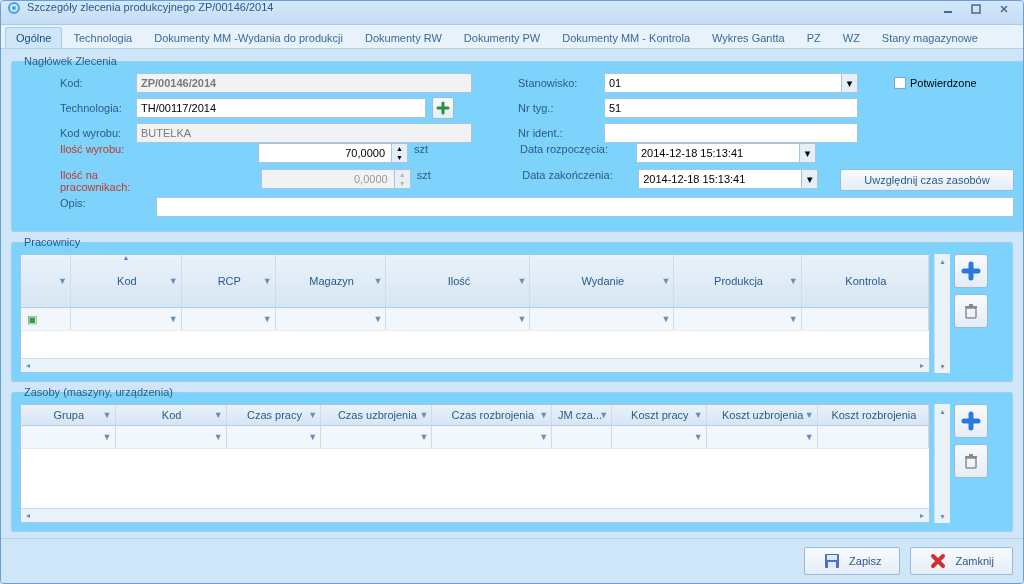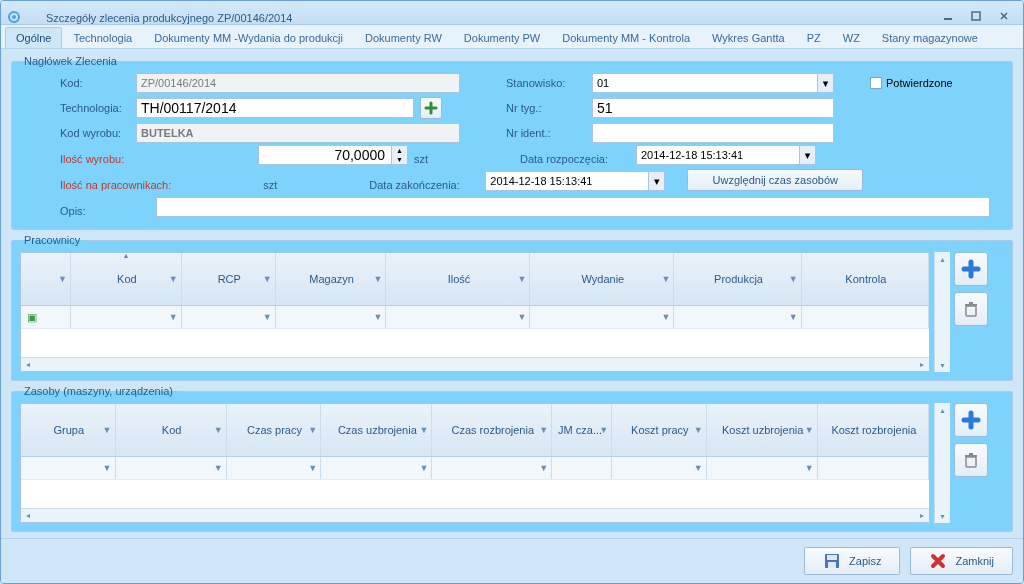--- a/index.html
+++ b/index.html
@@ -1,34 +1,34 @@
 <!DOCTYPE html>
 <html><head>
 <meta charset="utf-8">
 <style>
 * { box-sizing: border-box; margin: 0; padding: 0; font-family: Tahoma, Arial, sans-serif; font-size: 11px; }
 body { background: #cce4f7; padding: 0; }
 .window { background: #cde5f8; border: 1px solid #6a9fd0; width: 1024px; height: 584px; display: flex; flex-direction: column; border-radius: 4px; overflow: hidden; }
-.titlebar { background: linear-gradient(to bottom, #d3e8fa, #c5ddf3); height: 24px; display: flex; align-items: flex-end; padding: 0 6px; border-bottom: 1px solid #a8cbe8; gap: 19px; }
+.titlebar { background: linear-gradient(to bottom, #d3e8fa, #c5ddf3); height: 24px; display: flex; align-items: flex-start; padding: 0 6px; border-bottom: 1px solid #a8cbe8; }
 .titlebar .ticon { width: 14px; height: 14px; margin-right: 6px; display: inline-flex; align-items: center; justify-content: center; color: #2b7cc7; }
 .titlebar .ttext { color: #2b5a8a; flex: 1; }
 .titlebar .winbtns { display: flex; gap: 2px; }
 .titlebar .winbtn { width: 26px; height: 16px; display: flex; align-items: center; justify-content: center; color: #4a6a8a; border: 1px solid transparent; cursor: pointer; }
 .tabs { background: #e8f2fb; border-bottom: 1px solid #b5d1e8; height: 24px; display: flex; align-items: flex-end; padding: 0 4px; }
 .tab { padding: 4px 10px; color: #3a6a9a; cursor: pointer; border: 1px solid transparent; border-bottom: none; white-space: nowrap; }
 .tab.active { background: #cfe6f8; border-color: #a8cbe8; color: #1a4a7a; border-radius: 3px 3px 0 0; }
 .content { flex: 1; padding: 6px 10px; background: #cfe6f8; overflow: hidden; display: flex; flex-direction: column; gap: 4px; }
 fieldset { border: 1px solid #a8cbe8; border-radius: 3px; padding: 6px 22px 8px 8px; background: #7dd3fc; }
 legend { color: #2b5a8a; padding: 0 4px; font-size: 11px; }
-.row { display: flex; align-items: flex-end; gap: 6px; margin-bottom: 4px; min-height: 22px; }
+.row { display: flex; align-items: flex-start; gap: 6px; margin-bottom: 4px; min-height: 22px; }
 .lbl { min-width: 90px; color: #2b5a8a; margin-left: 40px; }
 .lbl.red { color: #c0392b; }
 .input { background: #fff; border: 1px solid #a8c4de; height: 20px; padding: 0 4px; display: flex; align-items: center; flex: 1; }
 .input.ro { background: #f0f2f4; color: #7a7a7a; }
-.input input { border: none; outline: none; width: 100%; background: transparent; font-size: 14px; }
+.input input { border: none; outline: none; width: 100%; background: transparent; font-size: 11px; }
 .dropdown { position: relative; }
 .dropdown .dd-btn { position: absolute; right: 0; top: 0; bottom: 0; width: 16px; background: #e6eef7; border-left: 1px solid #a8c4de; display: flex; align-items: center; justify-content: center; cursor: pointer; }
 .spinner .sp-btns { position: absolute; right: 0; top: 0; bottom: 0; width: 16px; display: flex; flex-direction: column; border-left: 1px solid #a8c4de; }
 .spinner .sp-btn { flex: 1; background: #e6eef7; display: flex; align-items: center; justify-content: center; cursor: pointer; font-size: 7px; }
 .spinner { position: relative; }
 .btn { background: linear-gradient(#f8fbfe,#e4edf6); border: 1px solid #9abad8; height: 22px; padding: 0 12px; display: inline-flex; align-items: center; justify-content: center; cursor: pointer; color: #2b5a8a; border-radius: 2px; }
 .btn.big { height: 28px; padding: 0 18px; gap: 8px; }
 .iconbtn { width: 22px; height: 22px; padding: 0; }
 .checkbox { display: flex; align-items: center; gap: 4px; }
 .checkbox .box { width: 12px; height: 12px; border: 1px solid #7fa5c9; background: #fff; }
@@ -102,21 +102,21 @@
 
   </div>
 
   <div class="content">
 
     <fieldset>
       <legend>Nagłówek Zlecenia</legend>
 
       <div class="hdr-grid">
         <span class="lbl">Kod:</span>
-        <div class="input ro full2" style="grid-column: span 3;">
+        <div class="input ro full2" style="grid-column: span 3; font-weight: bold;">
             <span>ZP/00146/2014</span>
           </div>
         <span class="lbl">Stanowisko:</span>
         <div class="input dropdown">
             <span>01</span>
             <div class="dd-btn">▾</div>
           </div>
         <div></div>
         <div class="checkbox">
             <div class="box"></div>
@@ -133,21 +133,21 @@
             </svg>
           </div>
         <span class="lbl">Nr tyg.:</span>
         <div class="input">
             <input value="51" style="">
           </div>
         <div></div>
           <div></div>
 
         <span class="lbl">Kod wyrobu:</span>
-        <div class="input ro" style="grid-column: span 3; font-weight: bold;">
+        <div class="input ro" style="grid-column: span 3;">
             <span>BUTELKA</span>
           </div>
         <span class="lbl">Nr ident.:</span>
         <div class="input">
             <input value="" style="">
           </div>
         <div></div>
           <div></div>
       </div>
 
@@ -166,20 +166,27 @@
         <span class="lbl" style="min-width:110px">Data rozpoczęcia:</span>
         <div class="input dropdown" style="width:180px;flex:none">
             <span>2014-12-18 15:13:41</span>
             <div class="dd-btn">▾</div>
           </div>
       </div>
 
       <div class="row">
         <span class="lbl red" style="min-width:106px">Ilość na pracownikach:</span>
         <div style="width:80px"></div>
+        <div class="input ro spinner" style="width:150px;flex:none">
+          <input style="text-align: right; padding-right: 18px; background: transparent; color: rgb(154, 154, 154);" disabled="" value="0,0000">
+          <div class="sp-btns">
+              <div class="sp-btn" style="opacity:.5">▲</div>
+              <div class="sp-btn" style="opacity:.5">▼</div>
+            </div>
+        </div>
         <span class="unit">szt</span>
         <div style="width:30px"></div>
         <span class="lbl" style="min-width:110px">Data zakończenia:</span>
         <div class="input dropdown" style="width:180px;flex:none">
             <span>2014-12-18 15:13:41</span>
             <div class="dd-btn">▾</div>
           </div>
         <div style="width:10px"></div>
         <div class="btn" style="width:176px">
             <span>Uwzględnij czas zasobów</span>
@@ -294,21 +301,21 @@
               </div>
             <div class="gcol rcol-1">
                 <span style="margin:0 auto">Kod</span>
                 <span class="flt">▼</span>
               </div>
             <div class="gcol rcol-2">
                 <span style="margin:0 auto">Czas pracy</span>
                 <span class="flt">▼</span>
               </div>
             <div class="gcol rcol-3">
-                <span style="margin:16px auto">Czas uzbrojenia</span>
+                <span style="margin:0 auto">Czas uzbrojenia</span>
                 <span class="flt">▼</span>
               </div>
             <div class="gcol rcol-4">
                 <span style="margin:0 auto">Czas rozbrojenia</span>
                 <span class="flt">▼</span>
               </div>
             <div class="gcol rcol-5">
                 <span>JM cza...</span>
                 <span class="flt">▼</span>
               </div>

